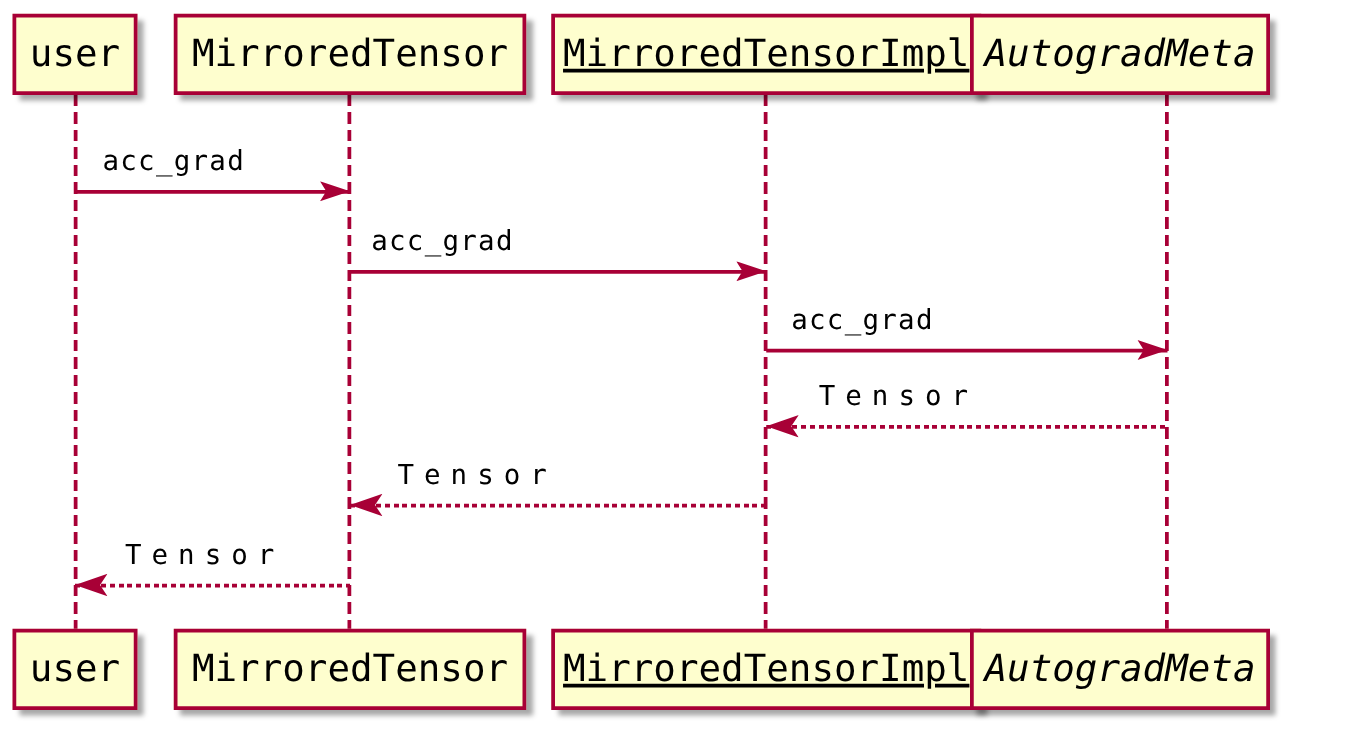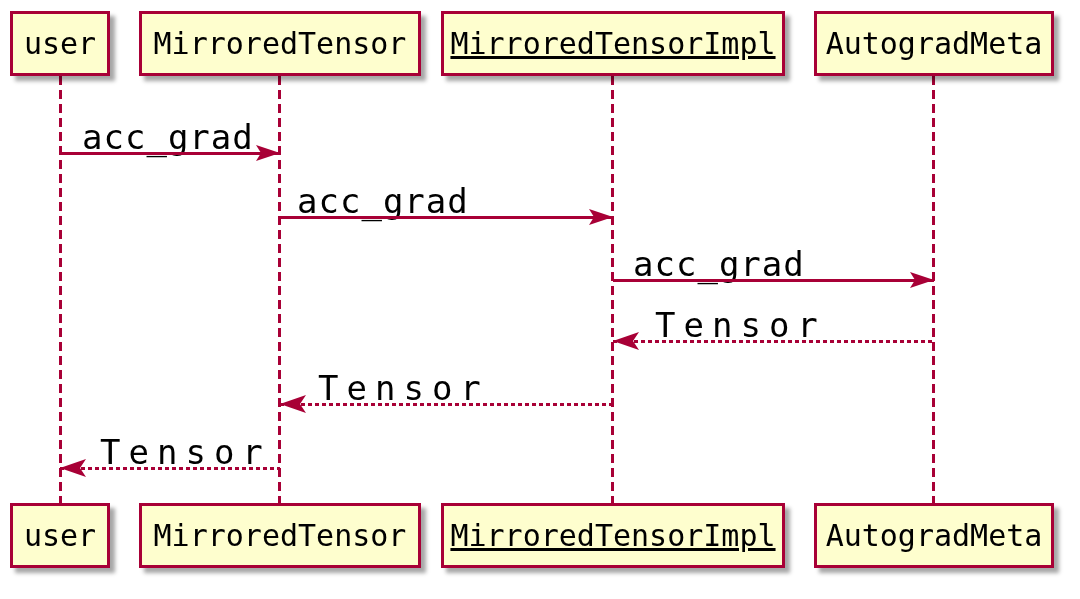--- a/index.html
+++ b/index.html
@@ -20,39 +20,39 @@
     box-shadow:5px 5px 4px rgba(0,0,0,0.35);
     display:flex;align-items:center;justify-content:center;
     font-size:30px;color:var(--text,#000);
     white-space:nowrap;
   }
   .row-top{top:11px;}
   .row-bottom{top:503px;}
   .p0{left:10px;width:100px;}
   .p1{left:139px;width:282px;}
   .p2{left:441px;width:344px;text-decoration:underline;}
-  .p3{left:814px;width:240px;}
+  .p3{left:776px;width:240px;font-style:italic;}
   
   .lifeline{
     position:absolute;top:76px;height:428px;width:3px;
     background:repeating-linear-gradient(to bottom,var(--line,#A80036) 0 9px,transparent 9px 14px);
   }
   .l0{left:59px;}
   .l1{left:278px;}
   .l2{left:611px;}
   .l3{left:932px;}
   
   .mline{position:absolute;height:3px;background:var(--line,#A80036);}
   .mline.dashed{
     background:repeating-linear-gradient(to right,var(--line,#A80036) 0 4px,transparent 4px 7px);
   }
   
   .mlabel{
     position:absolute;
-    font-size:34px;color:var(--text,#000);
+    font-size:22px;color:var(--text,#000);
     letter-spacing:1px;white-space:nowrap;
   }
   .mlabel.spread{letter-spacing:8px;text-align:right;}
   
   .ahead{position:absolute;color:var(--line,#A80036);}
   
   .m1-line{left:60px;top:152px;width:220px;}
   .m1-arrow{left:256px;top:145px;}
   .m1-label{left:82px;top:117px;}
 

